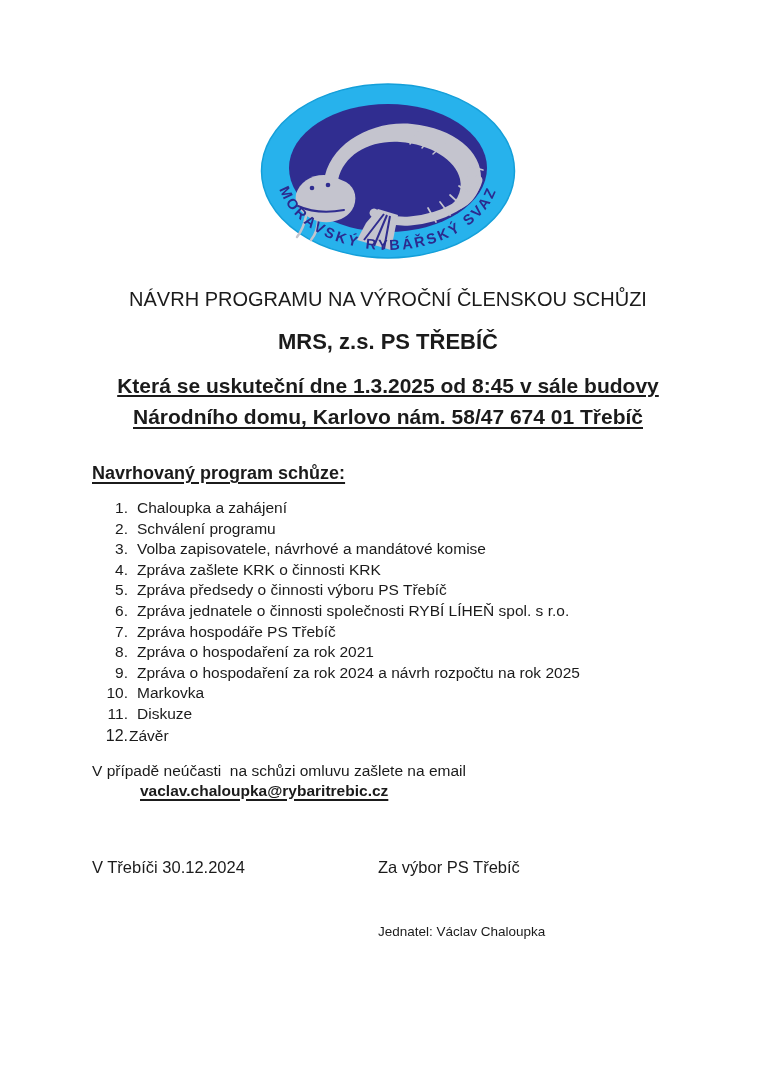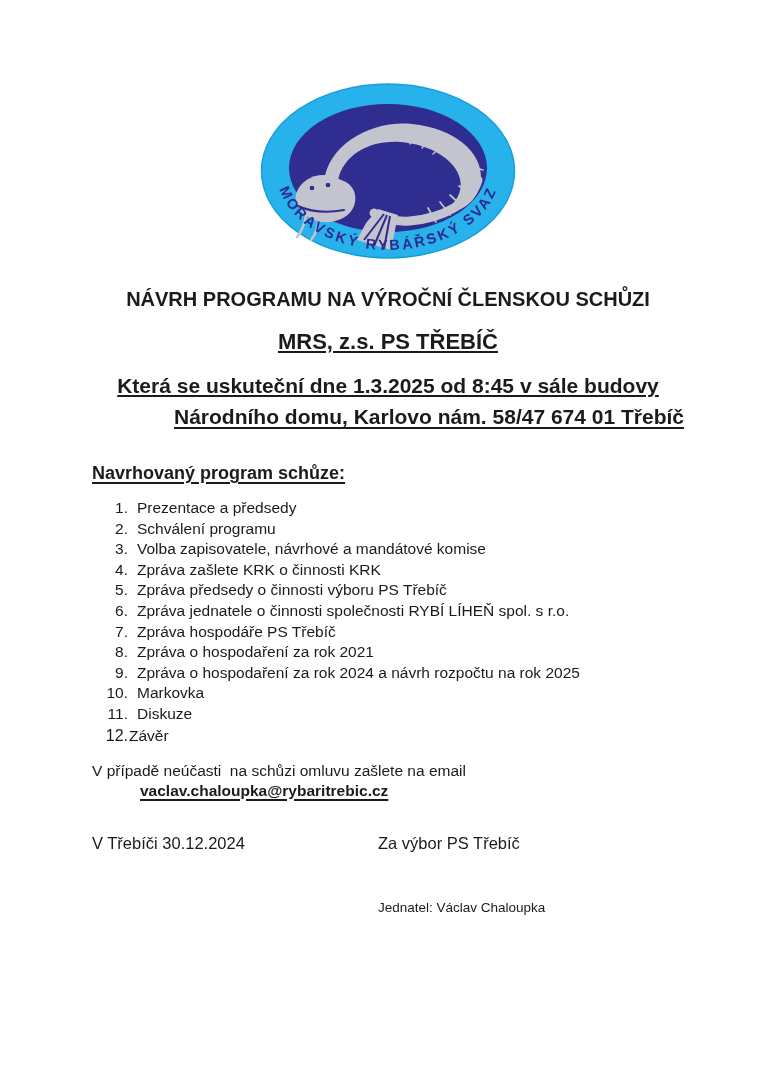--- a/index.html
+++ b/index.html
@@ -24,25 +24,25 @@
   }
   .ring-text {
     font-family: "Liberation Sans", sans-serif;
     font-weight: bold;
     font-size: 14.5px;
     letter-spacing: 2.5px;
   }
 
   
   .header { text-align: center; margin-top: 27px; }
-  .title1 { font-size: 20px; font-weight: bold; line-height: 24px; }
-  .title2 { font-size: 22px; font-weight: bold; line-height: 28px; margin-top: 17px; text-decoration: underline; }
+  .title1 { font-size: 20px; font-weight: normal; line-height: 24px; }
+  .title2 { font-size: 22px; font-weight: bold; line-height: 28px; margin-top: 17px; }
   .subtitle { font-size: 21px; font-weight: bold; line-height: 31px; }
   .subtitle.first { margin-top: 14px; text-decoration: underline; }
-  .subtitle.second { text-decoration: underline; text-decoration-thickness: 2px; text-underline-offset: 3px; text-align: right; }
+  .subtitle.second { text-decoration: underline; text-decoration-thickness: 2px; text-underline-offset: 3px; }
 
   
   .agenda-heading {
     margin-top: 29px;
     font-size: 18px;
     font-weight: bold;
     line-height: 24px;
     text-decoration: underline;
     text-decoration-thickness: 2px;
     text-underline-offset: 3px;
@@ -62,21 +62,21 @@
     font-weight: bold;
     color: #1b1b1b;
     text-decoration: underline;
     text-decoration-thickness: 2px;
     text-underline-offset: 3px;
     cursor: pointer;
     margin-left: 48px;
   }
 
   
-  .sig-row { display: flex; margin-top: 32px; font-size: 16.5px; line-height: 21px; }
+  .sig-row { display: flex; margin-top: 56px; font-size: 16.5px; line-height: 21px; }
   .sig-row .place-date { width: 286px; flex: 0 0 286px; }
   .sig-small { margin-left: 286px; font-size: 13.5px; line-height: 17px; }
   .sig-small.chairman { margin-top: 13px; }
   .sig-small.secretary { margin-top: 45px; }
 </style>
 </head>
 <body>
 
 <div class="page">
 
@@ -126,21 +126,21 @@
     <div class="title2">MRS, z.s. PS TŘEBÍČ</div>
     <div class="subtitle first">Která se uskuteční dne 1.3.2025 od 8:45 v sále budovy</div>
     <div class="subtitle second">Národního domu, Karlovo nám. 58/47 674 01 Třebíč</div>
   </div>
 
   <div class="agenda-heading">Navrhovaný program schůze:</div>
 
   <div class="agenda-list">
     <div class="agenda-row">
         <span class="num">1.</span>
-        <span class="txt">Prezentace a předsedy</span>
+        <span class="txt">Chaloupka a zahájení</span>
       </div>
     <div class="agenda-row">
         <span class="num">2.</span>
         <span class="txt">Schválení programu</span>
       </div>
     <div class="agenda-row">
         <span class="num">3.</span>
         <span class="txt">Volba zapisovatele, návrhové a mandátové komise</span>
       </div>
     <div class="agenda-row">

